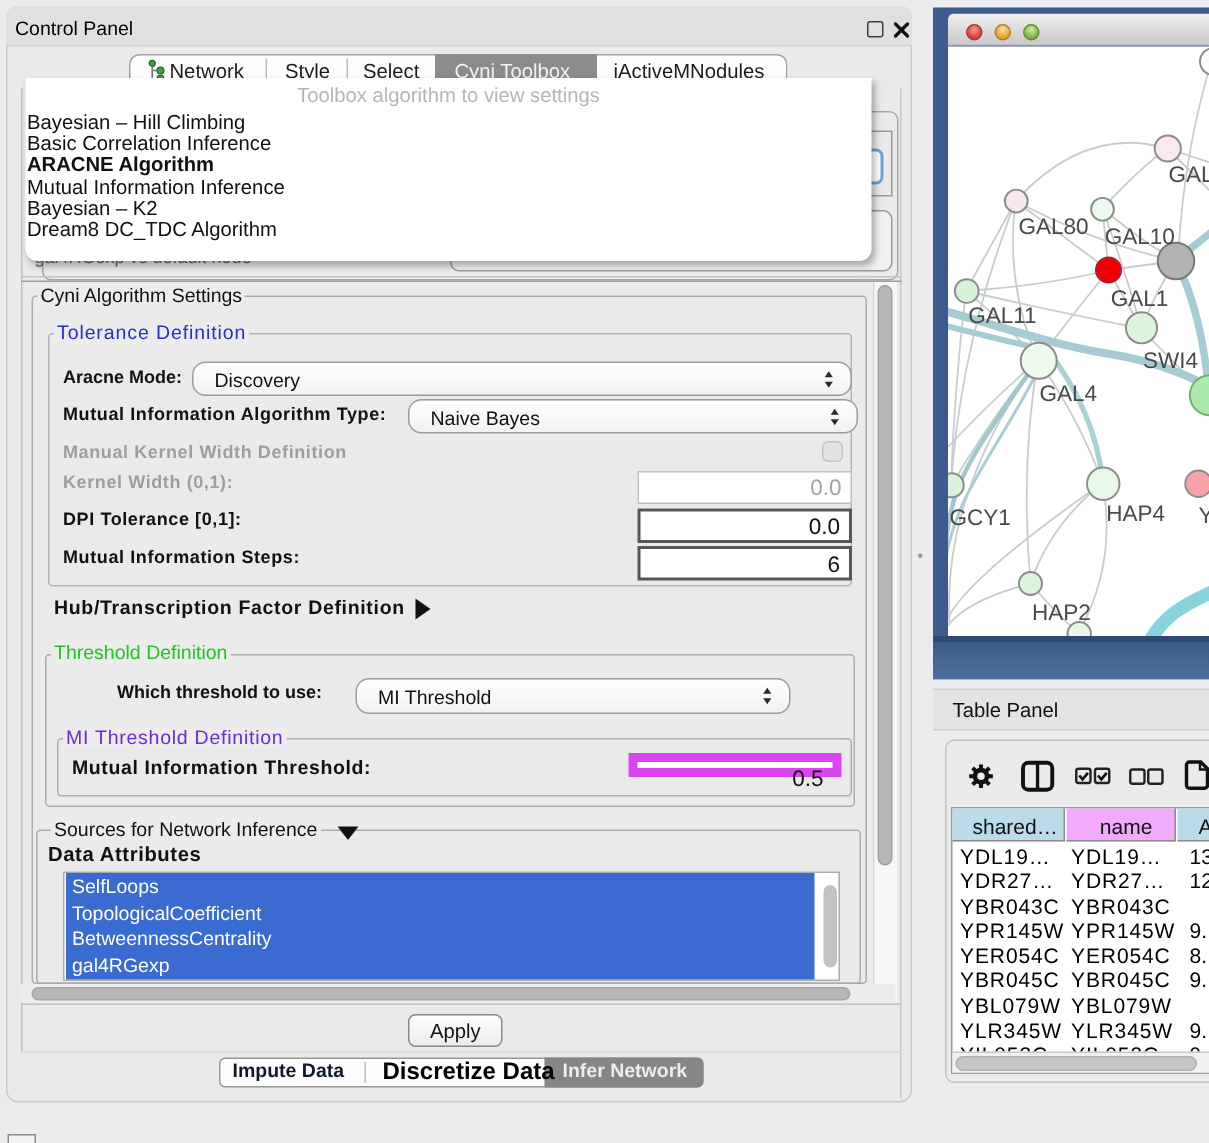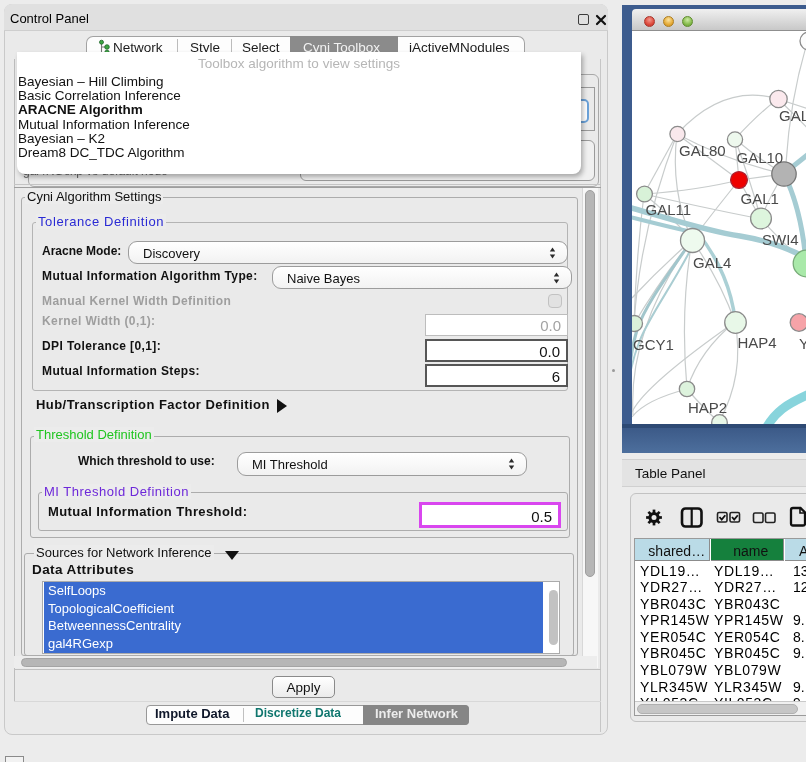--- a/index.html
+++ b/index.html
@@ -109,21 +109,21 @@
 <div class="abs combo" style="left:237px;top:452px;width:290px;height:23.5px;">
     <span class="ct">MI Threshold</span>
   <svg class="abs" style="right:11px;top:5px;" width="7" height="12" viewBox="0 0 7 12">
       <path d="M3.5 0.5 L6.2 4.5 L0.8 4.5 Z" fill="#2a2a2a"></path>
       <path d="M3.5 11.5 L6.2 7.5 L0.8 7.5 Z" fill="#2a2a2a"></path>
     </svg>
 </div>
 <div class="abs group" style="left:38px;top:492px;width:530px;height:39px;"></div>
 <div class="abs gtitle" style="left:42px;top:483.5px;color:#6d28d9;letter-spacing:0.5px;">MI Threshold Definition</div>
 <div class="abs lbl" style="left:48px;top:503.5px;font-size:13px;">Mutual Information Threshold:</div>
-<div class="abs inp" style="left:419px;top:502px;width:142px;height:26px;border:3px solid #d946ef;padding:2.5px 6px 0 0;">0.5</div>
+<div class="abs inp" style="left:419px;top:502px;width:142px;height:16px;border:6px solid #d946ef;padding:2.5px 6px 0 0;">0.5</div>
 
 <div class="abs group" style="left:24px;top:553px;width:549.5px;height:103px;"></div>
 <div class="abs gtitle" style="left:34px;top:544.5px;color:#111;font-weight:normal;">Sources for Network Inference</div>
 <div class="abs" style="left:225px;top:550.5px;width:0;height:0;border-top:9px solid #111;border-left:7.5px solid transparent;border-right:7.5px solid transparent;"></div>
 <div class="abs lbl" style="left:32px;top:562px;font-size:13.5px;">Data Attributes</div>
 <div class="abs" style="left:42px;top:580.5px;width:518px;height:73px;background:#fff;border:1px solid #ababab;box-sizing:border-box;"></div>
 <div class="abs" style="left:44px;top:581.5px;width:499px;height:71px;background:#3a6bd0;"></div>
 <div class="abs" style="left:48px;top:582px;font-size:13px;color:#fff;line-height:17.6px;">SelfLoops<br>TopologicalCoefficient<br>BetweennessCentrality<br>gal4RGexp</div>
 <div class="abs" style="left:549px;top:590px;width:8.5px;height:55px;background:#c2c2c2;border-radius:5px;"></div>
 
@@ -132,21 +132,21 @@
 <div class="abs" style="left:14px;top:669px;width:587px;height:1px;background:#c0c0c0;"></div>
 
 <div class="abs" style="left:14px;top:701px;width:587px;height:1px;background:#d8d8d8;"></div>
 
 <div class="abs" style="left:272px;top:676px;width:63px;height:21.5px;background:linear-gradient(#ffffff,#ebebeb);border:1px solid #8a8a8a;border-radius:5px;box-sizing:border-box;text-align:center;font-size:13.5px;color:#111;padding-top:2.5px;">Apply</div>
 
 <div class="abs" style="left:146px;top:705px;width:323px;height:20px;background:#fdfdfd;border:1px solid #989898;border-radius:4px;box-sizing:border-box;"></div>
 <div class="abs" style="left:363px;top:705px;width:106px;height:20px;background:#868686;border-radius:0 4px 4px 0;"></div>
 <div class="abs b" style="left:155px;top:705.5px;font-size:13px;color:#0f172a;">Impute Data</div>
 <div class="abs" style="left:243px;top:708px;width:1px;height:14px;background:#c0c0c0;"></div>
-<div class="abs b" style="left:255px;top:705.5px;font-size:12px;color:#0f766e;">Discretize Data</div>
+<div class="abs b" style="left:255px;top:705.5px;font-size:16px;color:#000000;">Discretize Data</div>
 <div class="abs b" style="left:375px;top:705.5px;font-size:13px;color:#ececec;">Infer Network</div>
 
 <div class="abs" style="left:5px;top:756px;width:19px;height:10px;border:1.5px solid #8a8a8a;background:#f2f2f2;box-sizing:border-box;"></div>
 
 <div class="abs" style="left:612px;top:369px;width:3px;height:3px;background:#9a9a9a;border-radius:50%;"></div>
 
 <div class="abs" style="left:622px;top:5px;width:184px;height:448px;background:#3d5c8e;"></div>
 <div class="abs" style="left:622px;top:424px;width:184px;height:4px;background:#2e4a74;"></div>
 <div class="abs" style="left:622px;top:428px;width:184px;height:25px;background:linear-gradient(#3c5a88,#4d6f9d);"></div>
 <div class="abs" style="left:632px;top:9px;width:174px;height:22px;background:linear-gradient(#f0f0f0,#c8c8c8);border-bottom:1px solid #8f8f8f;border-radius:4px 0 0 0;box-sizing:border-box;"></div>
@@ -259,21 +259,21 @@
   <g fill="none" stroke="#111" stroke-width="1.8">
     <path d="M719.5 517 l2.2 2.6 l3.6 -4.4"></path>
     <path d="M732 517 l2.2 2.6 l3.6 -4.4"></path>
   </g>
   <path d="M793 508 h7.5 l4.5 4.5 v11 a2 2 0 0 1 -2 2 h-10 a2 2 0 0 1 -2 -2 v-13.5 a2 2 0 0 1 2 -2 z" fill="none" stroke="#111" stroke-width="2.3"></path>
   <path d="M800 508 v5 h5" fill="none" stroke="#111" stroke-width="1.6"></path>
 </svg>
 
 <div class="abs" style="left:634px;top:538px;width:178px;height:178px;background:#fff;border:1px solid #9a9a9a;box-sizing:border-box;"></div>
 <div class="abs" style="left:635px;top:539px;width:74.5px;height:22px;background:#badbe7;border-right:1px solid #8c8c8c;border-bottom:1px solid #8c8c8c;box-sizing:border-box;text-align:center;font-size:14px;color:#111;padding-top:3.5px;padding-left:10px;">shared…</div>
-<div class="abs" style="left:710.5px;top:539px;width:73.5px;height:22px;background:#15803d;border-right:1px solid #8c8c8c;border-bottom:1px solid #8c8c8c;box-sizing:border-box;text-align:center;font-size:14px;color:#111;padding-top:3.5px;padding-left:8px;">name</div>
+<div class="abs" style="left:710.5px;top:539px;width:73.5px;height:22px;background:#f0abfc;border-right:1px solid #8c8c8c;border-bottom:1px solid #8c8c8c;box-sizing:border-box;text-align:center;font-size:14px;color:#111;padding-top:3.5px;padding-left:8px;">name</div>
 <div class="abs" style="left:785px;top:539px;width:27px;height:22px;background:#badbe7;border-bottom:1px solid #8c8c8c;box-sizing:border-box;font-size:14px;color:#111;padding-top:3.5px;padding-left:14px;">A</div>
 
 <div class="abs" style="left:640px;top:562.5px;font-size:14px;color:#000;line-height:16.6px;letter-spacing:0.6px;">YDL19…<br>YDR27…<br>YBR043C<br>YPR145W<br>YER054C<br>YBR045C<br>YBL079W<br>YLR345W<br>YIL053C</div>
 <div class="abs" style="left:714px;top:562.5px;font-size:14px;color:#000;line-height:16.6px;letter-spacing:0.6px;">YDL19…<br>YDR27…<br>YBR043C<br>YPR145W<br>YER054C<br>YBR045C<br>YBL079W<br>YLR345W<br>YIL053C</div>
 <div class="abs" style="left:793px;top:562.5px;font-size:14px;color:#000;line-height:16.6px;">13<br>12<br>&nbsp;<br>9.<br>8.<br>9.<br>&nbsp;<br>9.<br>9.</div>
 
 <div class="abs" style="left:635px;top:701px;width:176px;height:14px;background:#f0f0f0;border-top:1px solid #c9c9c9;box-sizing:border-box;"></div>
 <div class="abs" style="left:637px;top:703.5px;width:161px;height:10px;background:#c6c6c6;border:1px solid #b0b0b0;border-radius:6px;box-sizing:border-box;"></div>
 
 </body></html>

